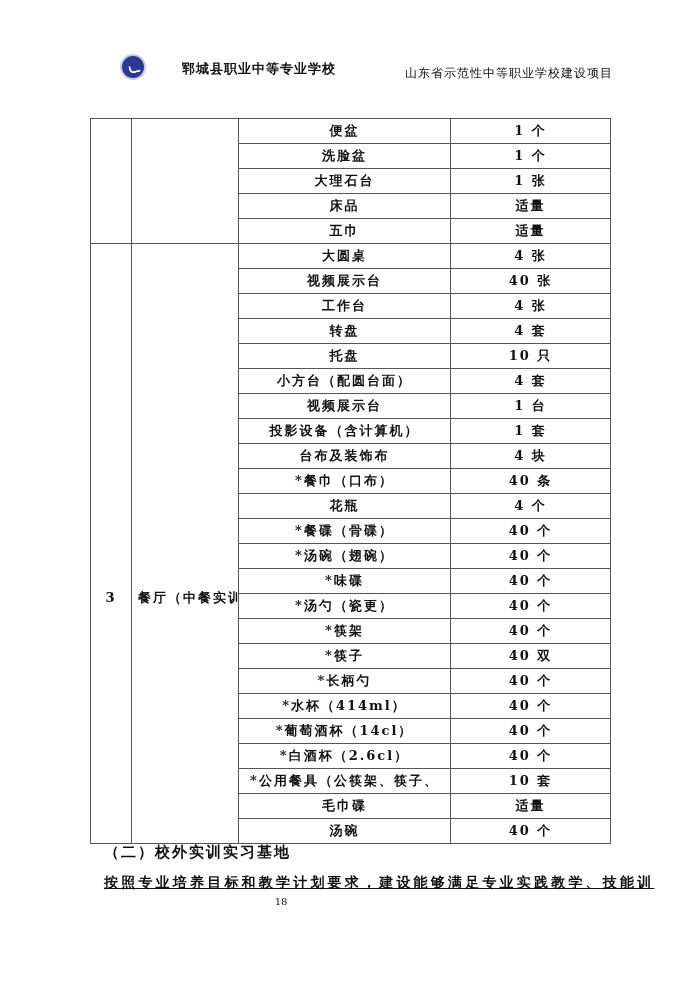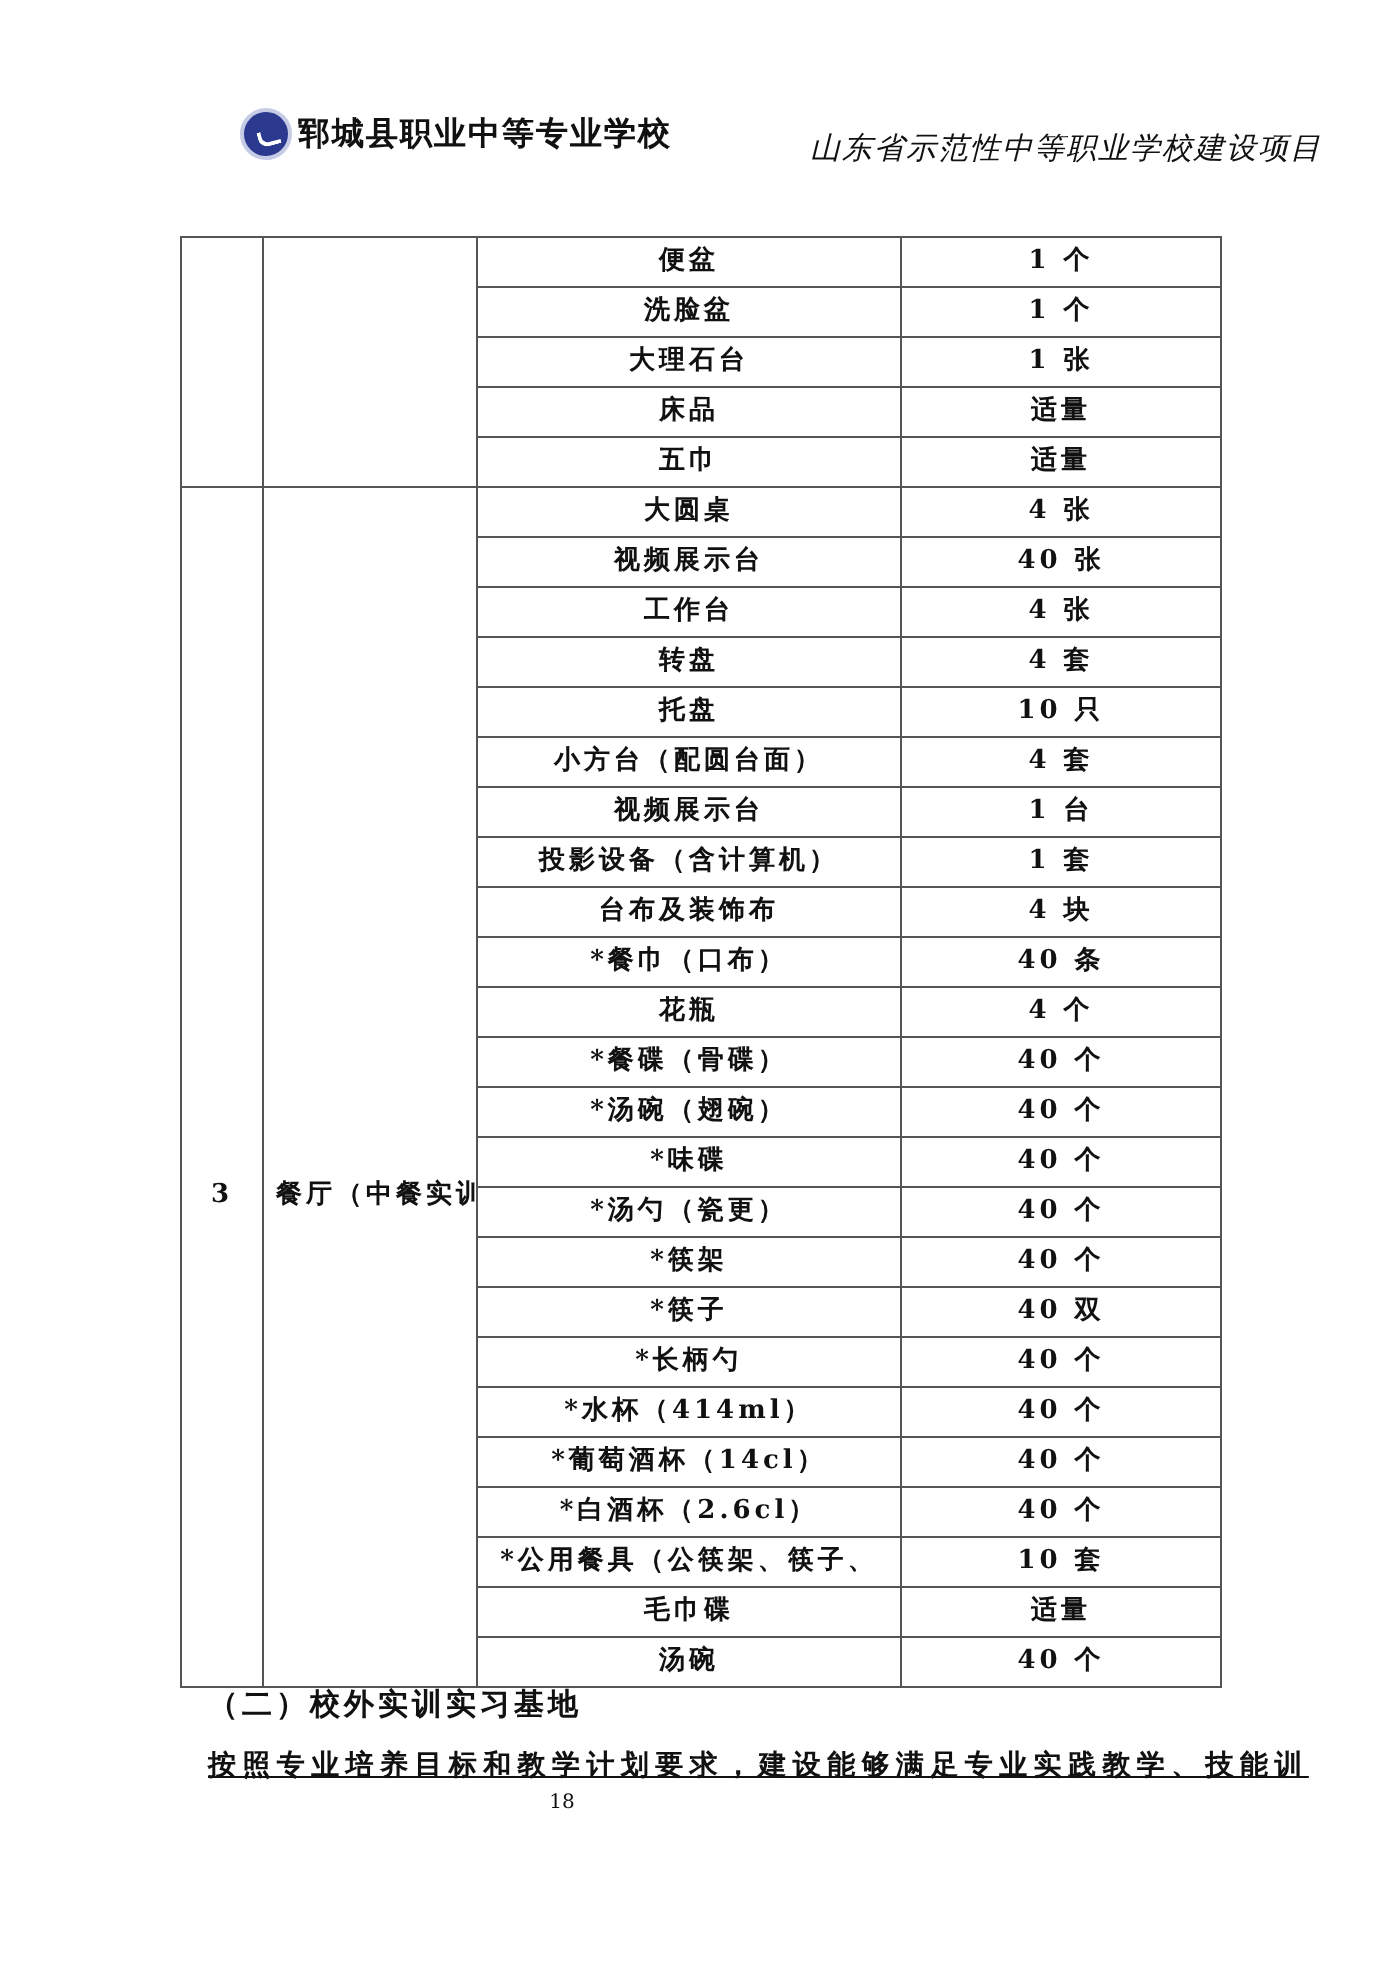--- a/index.html
+++ b/index.html
@@ -3,22 +3,22 @@
   <meta charset="utf-8">
   <style>
     html, body { margin:0; padding:0; background:#ffffff; }
     body { width:700px; height:990px; position:relative; overflow:hidden;
            font-family:"DejaVu Serif","Liberation Serif",serif; color:#111; }
     .hdr-left { position:absolute; left:120px; top:46px; height:34px; display:flex; align-items:flex-end; }
     .logo { width:26px; height:26px; border-radius:50%; background:#2b3a8f; border:2px solid #c7cce6;
             position:relative; box-sizing:border-box; margin-right:3px; }
     .logo::after { content:""; position:absolute; left:7px; top:9px; width:9px; height:6px;
             border-bottom:2px solid #fff; border-left:2px solid #fff; border-radius:0 0 0 5px; transform:rotate(-15deg); }
-    .hdr-school { font-size:16px; font-weight:bold; letter-spacing:1px; margin-bottom:2px; }
-    .hdr-right { position:absolute; left:405px; top:65px; font-size:15px; letter-spacing:1px;font-style:italic; }
+    .hdr-school { font-size:13px; font-weight:bold; letter-spacing:1px; margin-bottom:2px;margin-left:33px; }
+    .hdr-right { position:absolute; left:405px; top:65px; font-size:12px; letter-spacing:1px; }
     table.equip { position:absolute; left:90px; top:118px; border-collapse:collapse; table-layout:fixed; width:520px; }
     table.equip td { border:1px solid #555; height:24px; padding:0; text-align:center; vertical-align:middle;
              font-size:13px; font-weight:bold; letter-spacing:2px; line-height:24px; white-space:nowrap; overflow:hidden; }
     td.c1 { width:40px; } td.c2 { width:106px; } td.c3 { width:211px; } td.c4 { width:159px; }
     td.num { font-family:"DejaVu Serif",serif; font-weight:normal; font-size:14px; }
     td.room { line-height:24px; white-space:normal; letter-spacing:3px; font-size:13px; }
     .section { position:absolute; left:104px; top:843px; font-size:15px; font-weight:bold; letter-spacing:2px;font-family:Liberation Mono, monospace; }
     .para { position:absolute; left:104px; top:874px; font-size:14px; font-weight:bold; letter-spacing:3.2px; white-space:nowrap;text-decoration:underline; }
     .pageno { position:absolute; left:0; width:562px; top:896px; text-align:center; font-size:10px; }
   </style>

